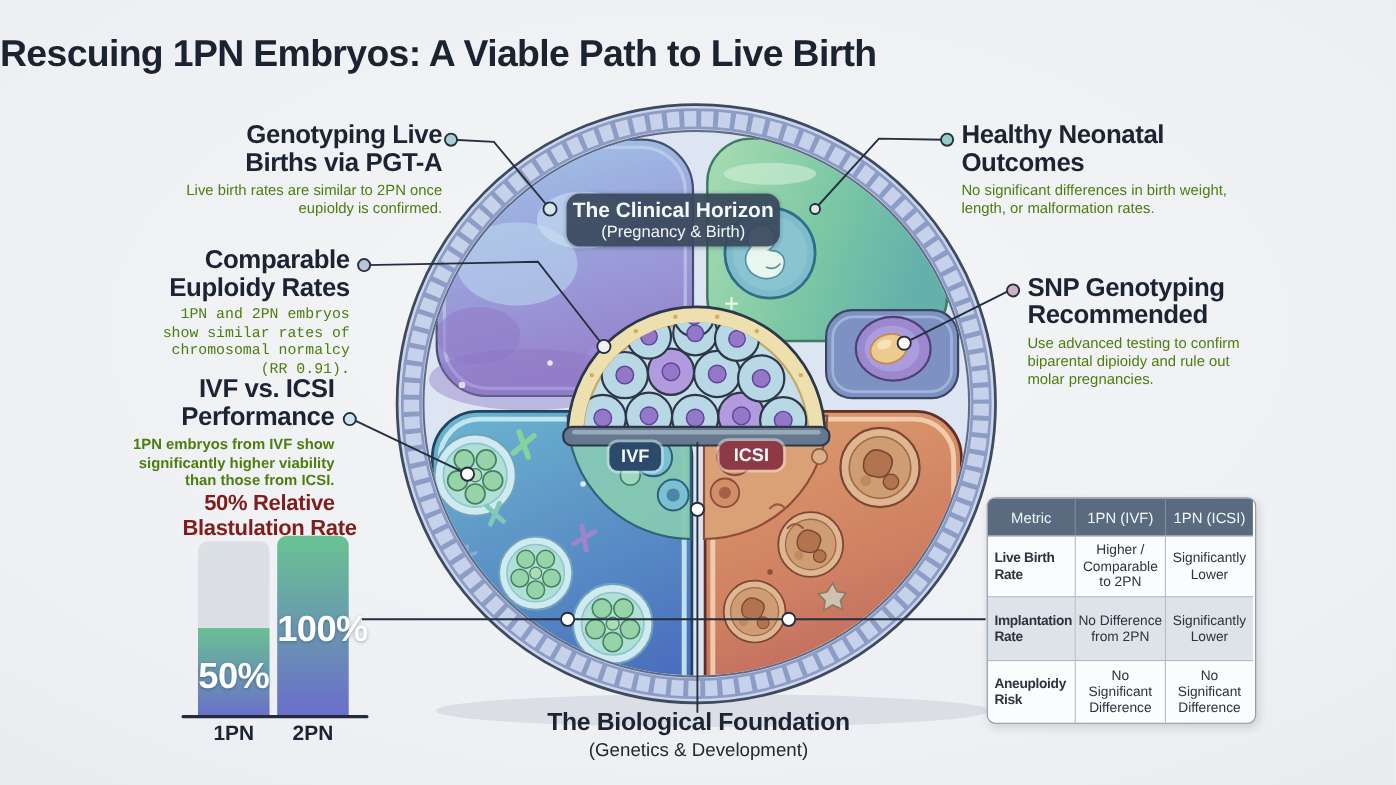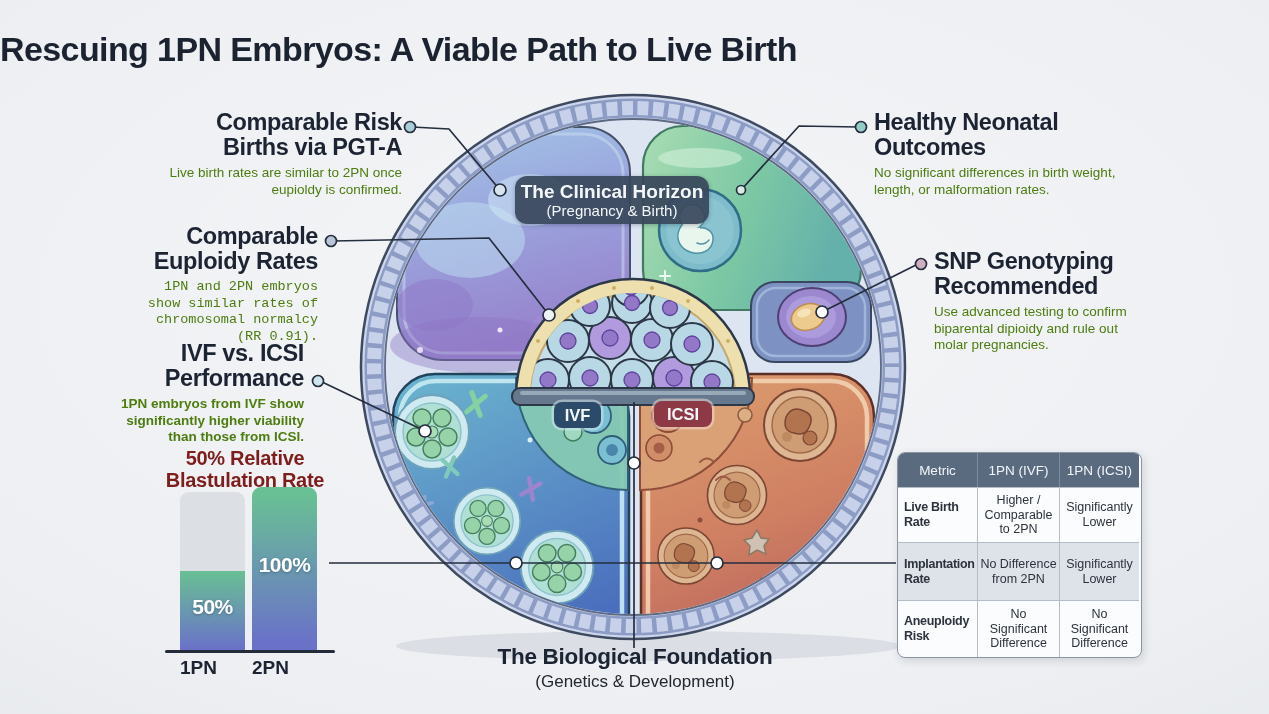--- a/index.html
+++ b/index.html
@@ -26,25 +26,25 @@
   #snp{left:934px;top:249px;width:226px;}
   .chart-title{position:absolute;left:130px;top:447px;width:230px;text-align:center;z-index:3;
     font-size:20px;font-weight:bold;line-height:1.1;color:#7f1d1d;letter-spacing:-0.3px;}
   .bar-track{position:absolute;left:180px;top:492px;width:65px;height:158px;background:#dcdfe3;
     border-radius:9px 9px 0 0;z-index:3;}
   .bar-fill{position:absolute;left:0;right:0;bottom:0;height:50%;
     background:linear-gradient(#69c094,#6a71c9);}
   .bar-full{position:absolute;left:252px;top:487px;width:65px;height:163px;z-index:3;
     background:linear-gradient(#69c094 4%,#6a71c9 96%);border-radius:9px 9px 0 0;}
   .bar-val{position:absolute;left:0;width:100%;text-align:center;color:#ffffff;font-weight:bold;
-    font-size:21px;letter-spacing:-0.5px;text-shadow:0 1px 3px rgba(30,50,80,.4);}
+    font-size:33px;letter-spacing:-0.5px;text-shadow:0 1px 3px rgba(30,50,80,.4);}
   #val1{top:103px;}
   #val2{top:66px;}
   #axis{position:absolute;left:165px;top:650px;width:170px;height:3px;background:#242c3a;border-radius:2px;z-index:3;}
-  .x-label{position:absolute;top:657px;width:65px;font-size:19px;font-weight:bold;color:#1c2433;z-index:3;}
+  .x-label{position:absolute;top:657px;width:65px;text-align:center;font-size:19px;font-weight:bold;color:#1c2433;z-index:3;}
   #xl1{left:180px;} #xl2{left:252px;}
   .pill{position:absolute;z-index:4;display:flex;align-items:center;justify-content:center;
     color:#f4f7f9;box-shadow:0 1px 4px rgba(20,30,50,.3);}
   #clin-pill{left:515px;top:176px;width:194px;height:48px;background:rgba(56,71,91,.93);
     border-radius:12px;flex-direction:column;text-align:center;}
   #clin-pill .l1{font-size:19px;font-weight:bold;line-height:1.15;}
   #clin-pill .l2{font-size:15px;line-height:1.1;}
   #ivf-pill{left:554px;top:402px;width:47px;height:26px;background:#2c4a69;border-radius:8px;
     font-weight:bold;font-size:16.5px;box-shadow:0 0 0 2.5px rgba(215,235,245,.5);}
   #icsi-pill{left:654px;top:401px;width:58px;height:26px;background:#8e3a46;border-radius:8px;
@@ -274,21 +274,21 @@
       <circle cx="741" cy="190" r="4.5" fill="#d8ece4"></circle>
       <circle cx="822" cy="312" r="6" fill="#ffffff"></circle>
       <circle cx="516" cy="563" r="6" fill="#ffffff"></circle>
       <circle cx="717" cy="563" r="6" fill="#ffffff"></circle>
       <circle cx="634" cy="463" r="6" fill="#ffffff"></circle>
     </g>
   </svg>
 
   <div class="co right-al" id="pgt">
     <div class="co-title">
-      <div>Comparable Risk</div>
+      <div>Genotyping Live</div>
       <div>Births via PGT-A</div>
     </div>
     <div class="co-desc" style="width:235px;margin-left:auto;">Live birth rates are similar to 2PN once eupioldy is confirmed.</div>
   </div>
 
   <div class="co right-al" id="eup">
     <div class="co-title">
       <div>Comparable</div>
       <div>Euploidy Rates</div>
     </div>

